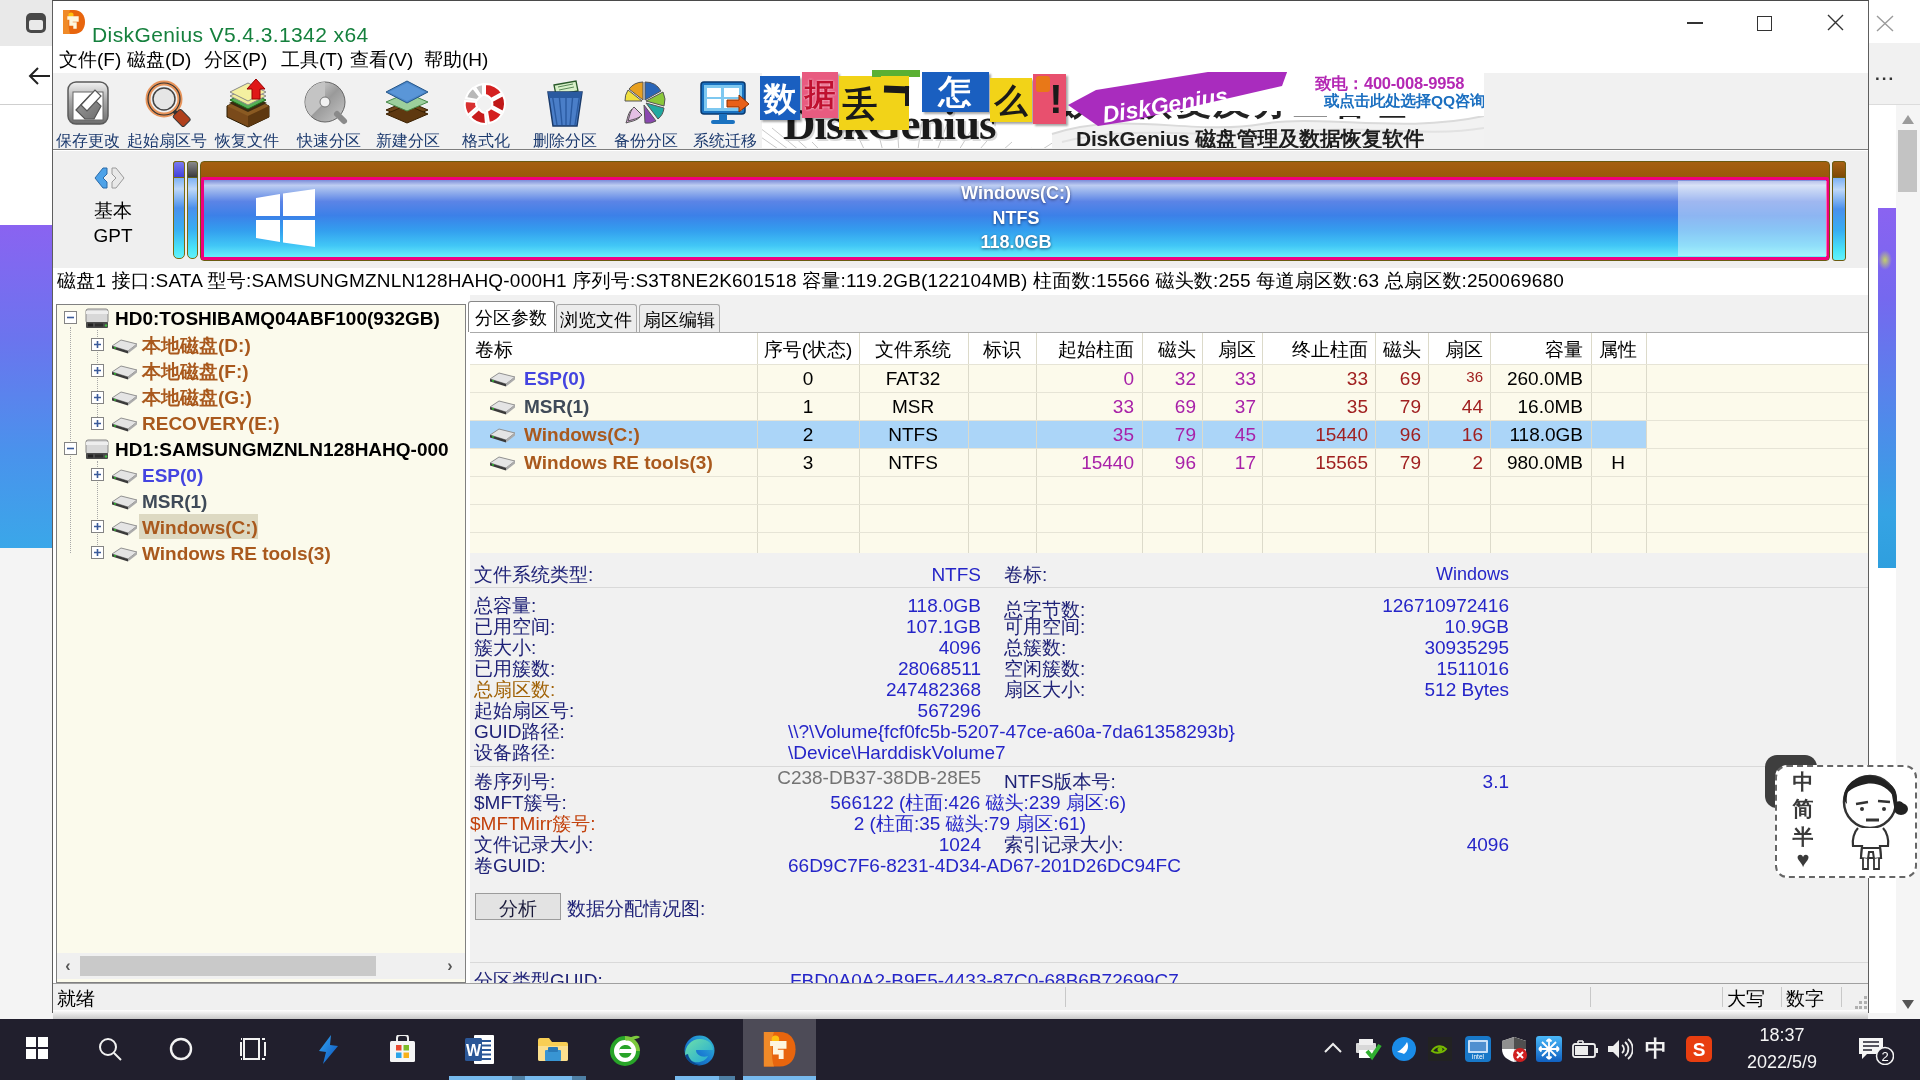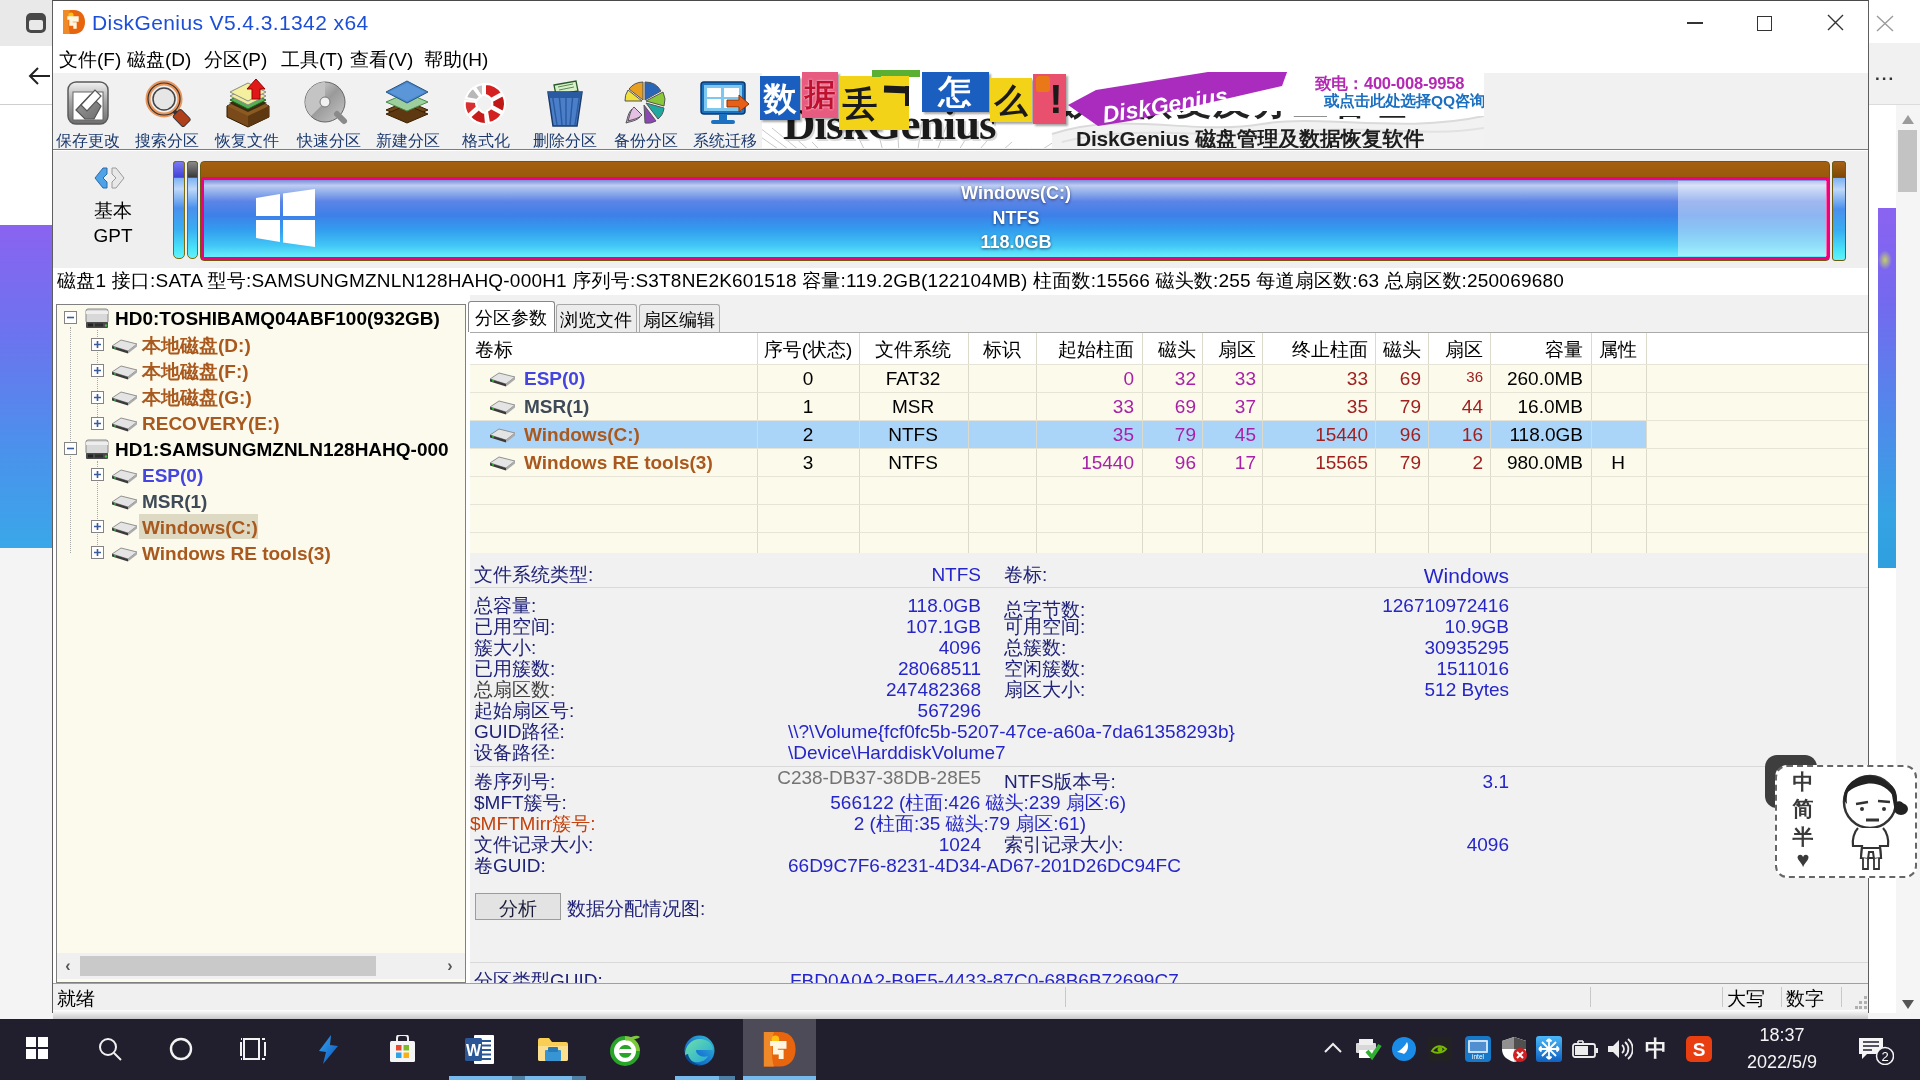--- a/index.html
+++ b/index.html
@@ -42,21 +42,21 @@
 <div class="a" style="left:1878px;top:250px;width:14px;height:20px;background:radial-gradient(ellipse,#C3CF6B 0%,rgba(195,207,107,0) 70%)"></div>
 
 <div class="a" id="win" style="left:52px;top:0;width:1817px;height:1013px;background:#FFF;border:1px solid #5E5E5E;border-top:1px solid #4A4A4A"></div>
 
 <svg class="a" style="left:62px;top:10px" width="23" height="25" viewBox="0 0 23 25">
 <path d="M1 0 H12 C19 0 23 5 23 12 C23 19 19 24 12 24 H1 Z" fill="#E8650D"></path>
 <path d="M1 0 H8 C6 6 6 18 8 24 H1 Z" fill="#F08A28"></path>
 <circle cx="9" cy="5" r="2.6" fill="#FFC010"></circle>
 <path d="M6 7 H16 V11 H10 V13 H14 V18 H12 V15 H8 V9 H6 Z" fill="#FDF6E0" stroke="#FDF6E0" stroke-width="1.4"></path>
 </svg>
-<div class="t" style="left:92px;top:12px;font-size:21px;letter-spacing:0.4px;color:#1d4ed8">DiskGenius V5.4.3.1342 x64</div>
+<div class="t" style="left:92px;top:24px;font-size:21px;letter-spacing:0.4px;color:#15803d">DiskGenius V5.4.3.1342 x64</div>
 <div class="a" style="left:1687px;top:22px;width:16px;height:2px;background:#333"></div>
 <div class="a" style="left:1757px;top:16px;width:15px;height:15px;border:1.5px solid #333"></div>
 <svg class="a" style="left:1827px;top:14px" width="17" height="17" viewBox="0 0 17 17">
     <path d="M1 1 L16 16 M16 1 L1 16" stroke="#333" stroke-width="1.4"></path>
   </svg>
 
 <div class="t" style="left:59px;top:50px;font-size:19px;color:#000">文件(F)</div>
 <div class="t" style="left:127px;top:50px;font-size:19px;color:#000">磁盘(D)</div>
 <div class="t" style="left:204px;top:50px;font-size:19px;color:#000">分区(P)</div>
 <div class="t" style="left:281px;top:50px;font-size:19px;color:#000">工具(T)</div>
@@ -154,21 +154,21 @@
 <rect x="5" y="5" width="38" height="26" fill="#7EC8F0"></rect>
 <rect x="8" y="8" width="14" height="9" fill="#FFF"></rect>
     <rect x="8" y="19" width="14" height="9" fill="#FFF"></rect>
 <rect x="25" y="8" width="15" height="9" fill="#FFF"></rect>
     <rect x="25" y="19" width="15" height="9" fill="#FFF"></rect>
 <path d="M28 20 L40 20 L40 15 L50 24 L40 32 L40 27 L28 27 Z" fill="#E86018" stroke="#8A3000"></path>
 <rect x="20" y="34" width="8" height="6" fill="#1A72C0"></rect>
 <rect x="12" y="40" width="24" height="4" rx="2" fill="#1A72C0"></rect>
 </svg>
 <div class="c" style="left:88px;top:133px;font-size:16px;color:#1C3A6E">保存更改</div>
-<div class="c" style="left:167px;top:133px;font-size:16px;color:#1C3A6E">搜索分区</div>
+<div class="c" style="left:167px;top:133px;font-size:16px;color:#1C3A6E">起始扇区号</div>
 <div class="c" style="left:247px;top:133px;font-size:16px;color:#1C3A6E">恢复文件</div>
 <div class="c" style="left:329px;top:133px;font-size:16px;color:#1C3A6E">快速分区</div>
 <div class="c" style="left:408px;top:133px;font-size:16px;color:#1C3A6E">新建分区</div>
 <div class="c" style="left:486px;top:133px;font-size:16px;color:#1C3A6E">格式化</div>
 <div class="c" style="left:565px;top:133px;font-size:16px;color:#1C3A6E">删除分区</div>
 <div class="c" style="left:646px;top:133px;font-size:16px;color:#1C3A6E">备份分区</div>
 <div class="c" style="left:725px;top:133px;font-size:16px;color:#1C3A6E">系统迁移</div>
 
 <div class="a" style="left:762px;top:72px;width:722px;height:76px;background:#FFF;overflow:hidden">
 <svg class="a" style="left:0;top:0" width="722" height="76" viewBox="0 0 722 76">
@@ -467,38 +467,38 @@
 <div class="r" style="left:1421px;top:453px;font-size:19px;color:#A02020">79</div>
 <div class="r" style="left:1483px;top:453px;font-size:19px;color:#A02020">2</div>
 <div class="r" style="left:1583px;top:453px;font-size:19px;color:#000">980.0MB</div>
 <div class="c" style="left:1618px;top:453px;font-size:19px;color:#000">H</div>
 <div class="a" style="left:470px;top:587px;width:1398px;height:1px;background:#D9D9D9"></div>
 <div class="a" style="left:470px;top:766px;width:1398px;height:1px;background:#D9D9D9"></div>
 <div class="a" style="left:470px;top:962px;width:1398px;height:1px;background:#D9D9D9"></div>
 <div class="t" style="left:474px;top:565px;font-size:19px;color:#1F2277">文件系统类型:</div>
 <div class="r" style="left:981px;top:565px;font-size:19px;color:#2525C8">NTFS</div>
 <div class="t" style="left:1004px;top:565px;font-size:19px;color:#1F2277">卷标:</div>
-<div class="r" style="left:1509px;top:565px;font-size:21px;color:#2525C8">Windows</div>
+<div class="r" style="left:1509px;top:565px;font-size:18px;color:#2525C8">Windows</div>
 <div class="t" style="left:474px;top:596px;font-size:19px;color:#1F2277">总容量:</div>
 <div class="r" style="left:981px;top:596px;font-size:19px;color:#2525C8">118.0GB</div>
 <div class="t" style="left:1004px;top:600px;font-size:19px;color:#1F2277">总字节数:</div>
 <div class="r" style="left:1509px;top:596px;font-size:19px;color:#2525C8">126710972416</div>
 <div class="t" style="left:474px;top:617px;font-size:19px;color:#1F2277">已用空间:</div>
 <div class="r" style="left:981px;top:617px;font-size:19px;color:#2525C8">107.1GB</div>
 <div class="t" style="left:1004px;top:617px;font-size:19px;color:#1F2277">可用空间:</div>
 <div class="r" style="left:1509px;top:617px;font-size:19px;color:#2525C8">10.9GB</div>
 <div class="t" style="left:474px;top:638px;font-size:19px;color:#1F2277">簇大小:</div>
 <div class="r" style="left:981px;top:638px;font-size:19px;color:#2525C8">4096</div>
 <div class="t" style="left:1004px;top:638px;font-size:19px;color:#1F2277">总簇数:</div>
 <div class="r" style="left:1509px;top:638px;font-size:19px;color:#2525C8">30935295</div>
 <div class="t" style="left:474px;top:659px;font-size:19px;color:#1F2277">已用簇数:</div>
 <div class="r" style="left:981px;top:659px;font-size:19px;color:#2525C8">28068511</div>
 <div class="t" style="left:1004px;top:659px;font-size:19px;color:#1F2277">空闲簇数:</div>
 <div class="r" style="left:1509px;top:659px;font-size:19px;color:#2525C8">1511016</div>
-<div class="t" style="left:474px;top:680px;font-size:19px;color:#404040">总扇区数:</div>
+<div class="t" style="left:474px;top:680px;font-size:19px;color:#a16207">总扇区数:</div>
 <div class="r" style="left:981px;top:680px;font-size:19px;color:#2525C8">247482368</div>
 <div class="t" style="left:1004px;top:680px;font-size:19px;color:#1F2277">扇区大小:</div>
 <div class="r" style="left:1509px;top:680px;font-size:19px;color:#2525C8">512 Bytes</div>
 <div class="t" style="left:474px;top:701px;font-size:19px;color:#1F2277">起始扇区号:</div>
 <div class="r" style="left:981px;top:701px;font-size:19px;color:#2525C8">567296</div>
 <div class="t" style="left:474px;top:772px;font-size:19px;color:#1F2277">卷序列号:</div>
 <div class="r" style="left:981px;top:768px;font-size:19px;color:#737373">C238-DB37-38DB-28E5</div>
 <div class="t" style="left:1004px;top:772px;font-size:19px;color:#1F2277">NTFS版本号:</div>
 <div class="r" style="left:1509px;top:772px;font-size:19px;color:#2525C8">3.1</div>
 <div class="t" style="left:474px;top:835px;font-size:19px;color:#1F2277">文件记录大小:</div>

